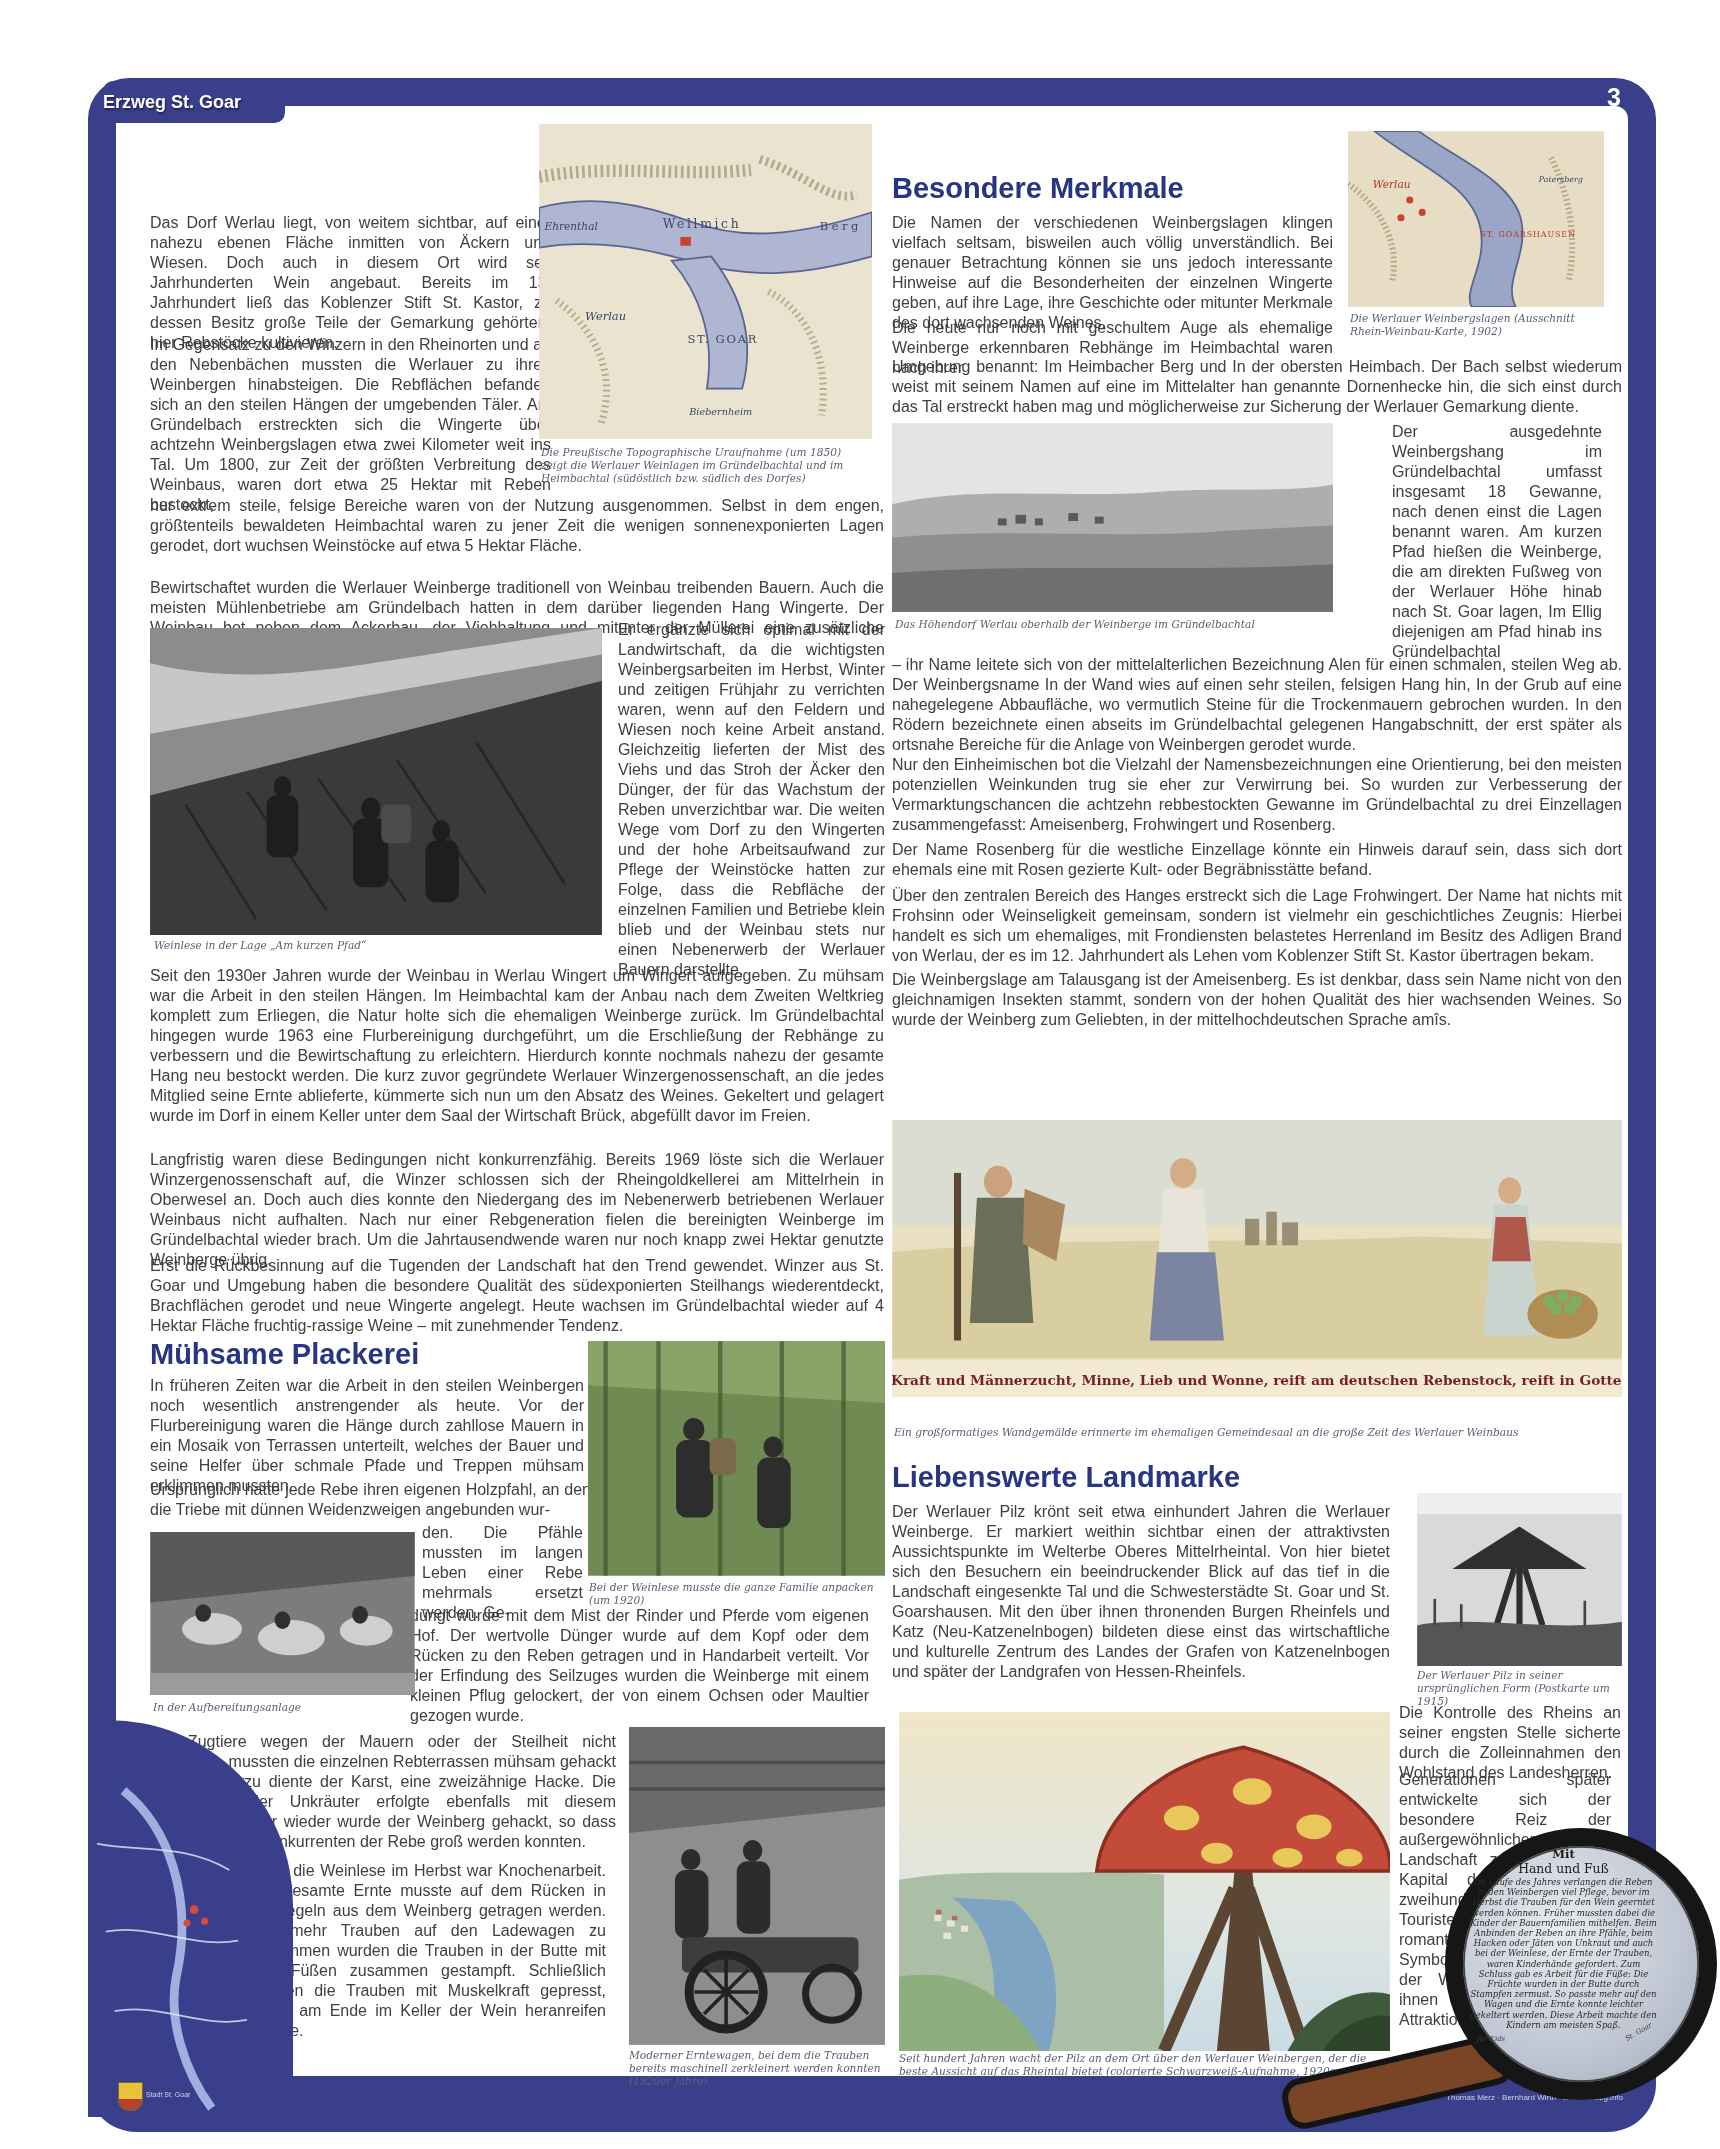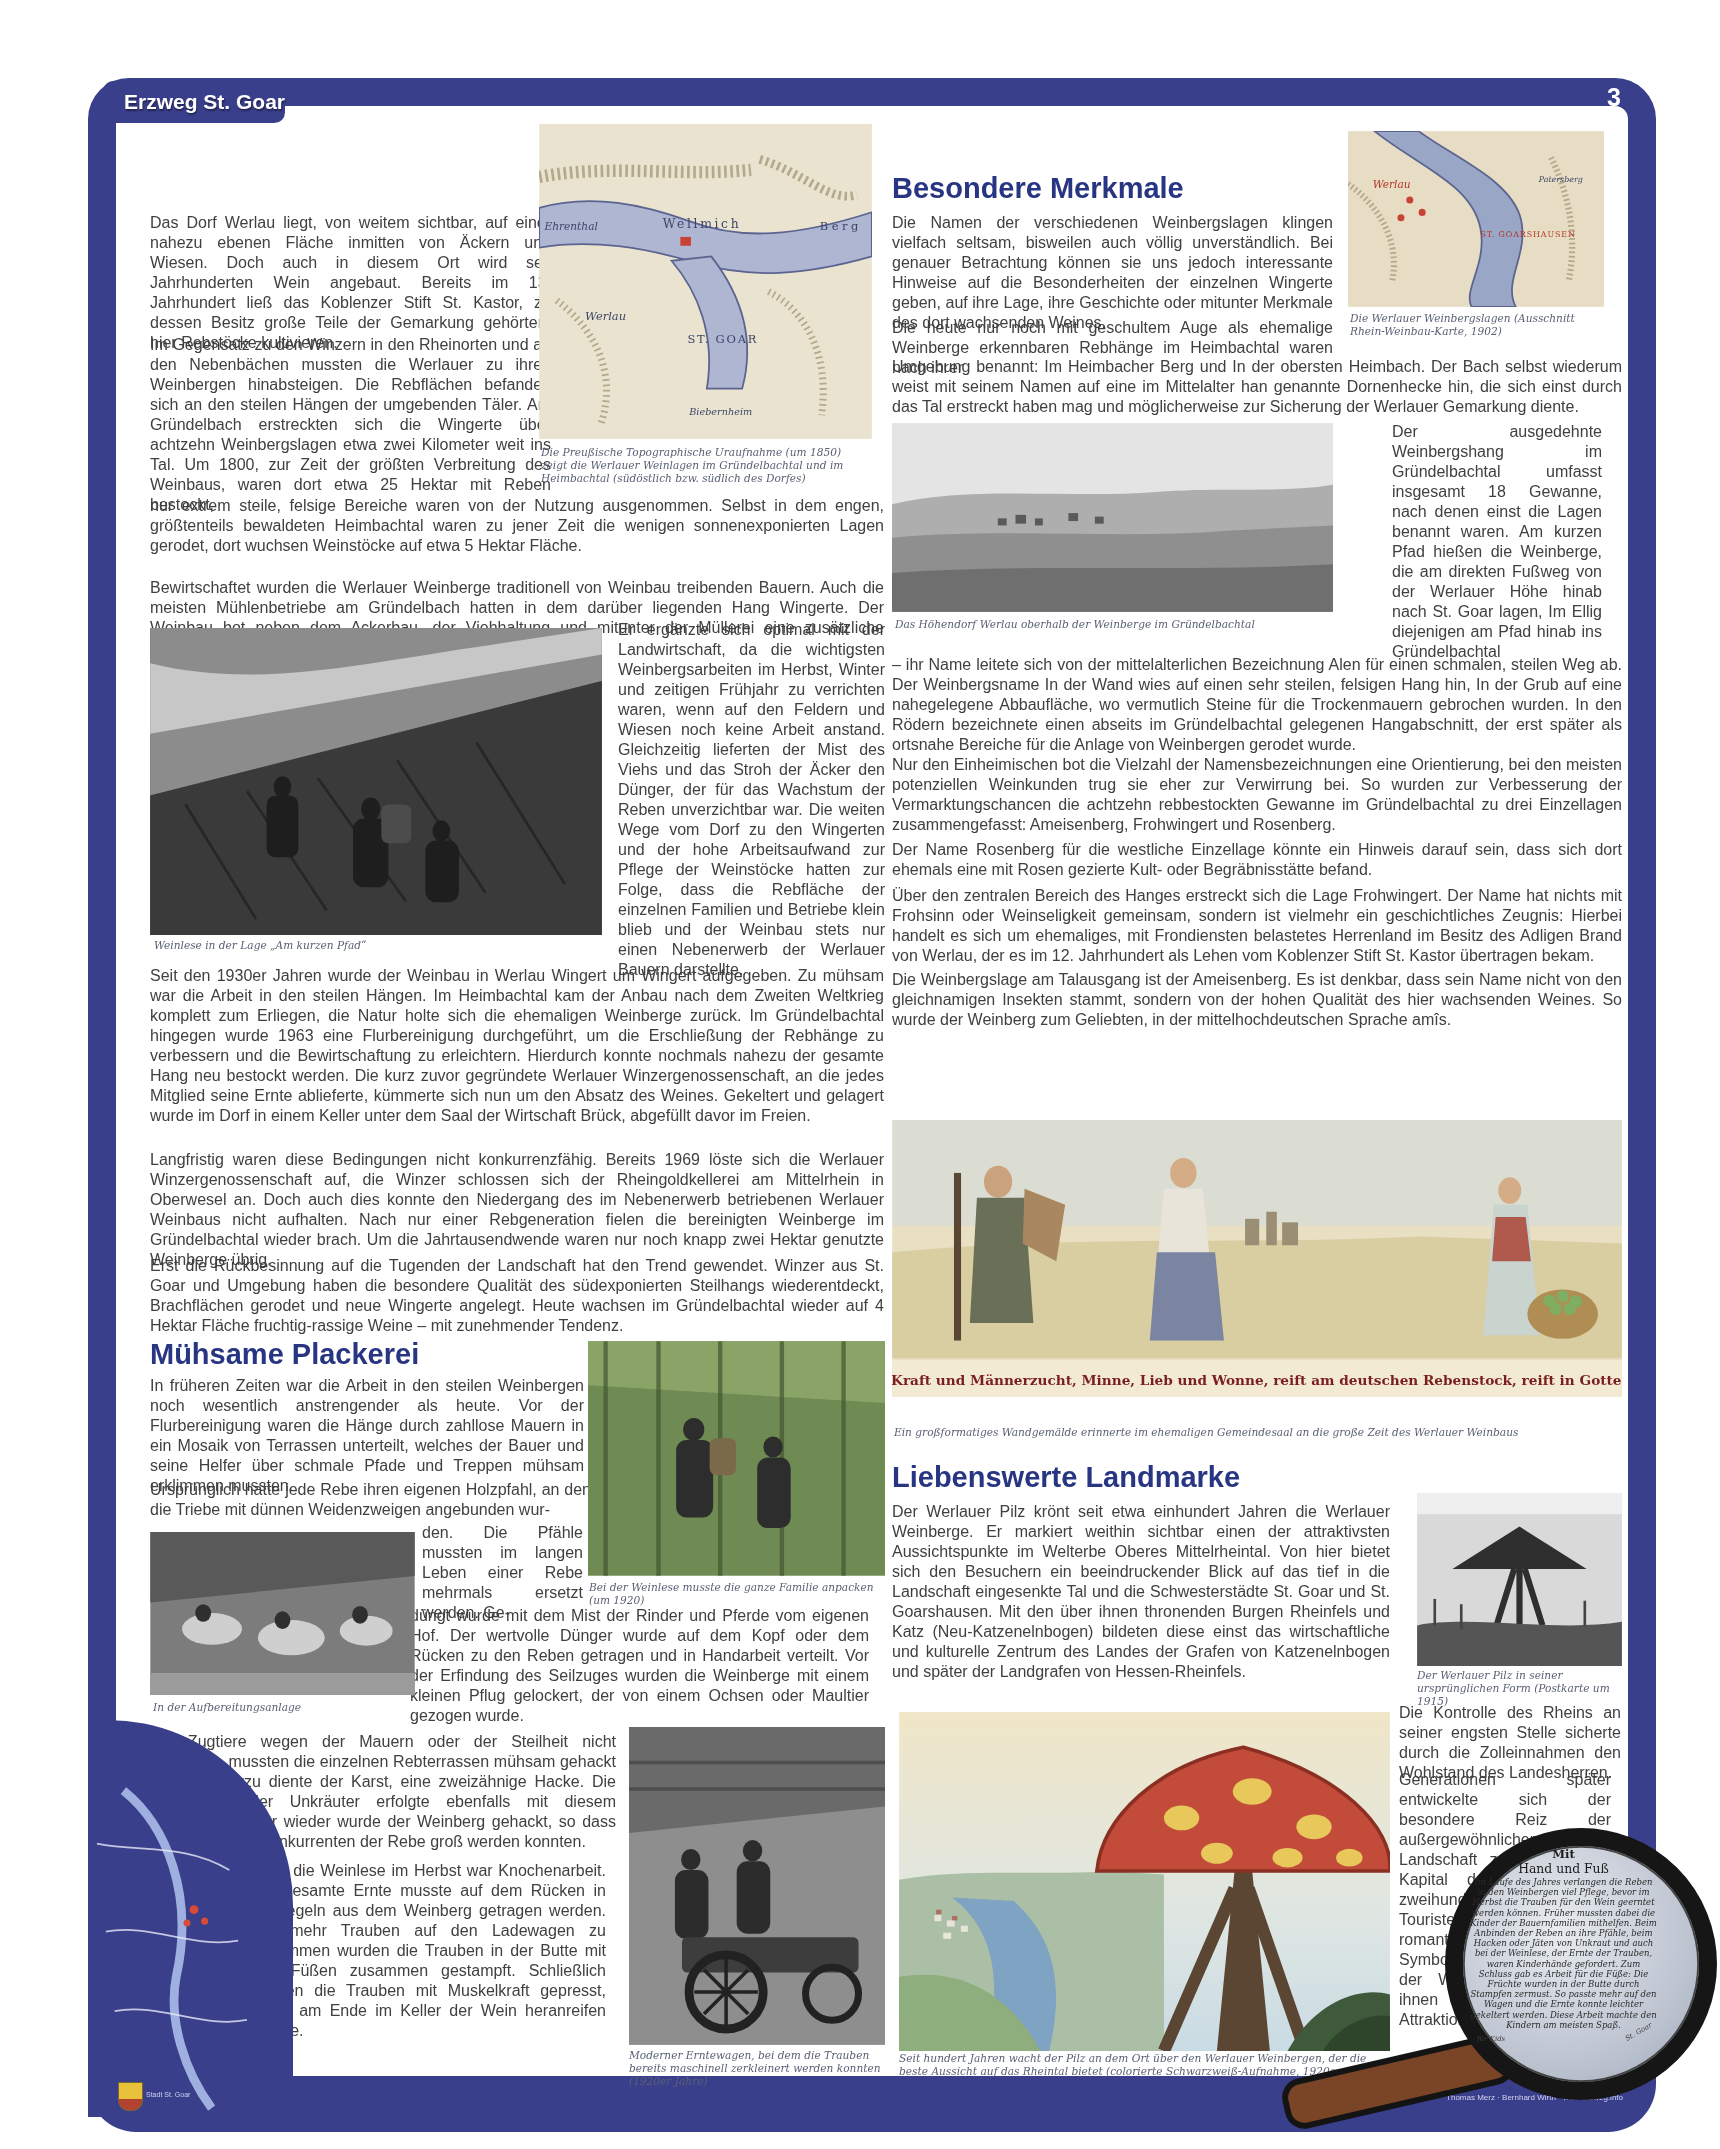--- a/index.html
+++ b/index.html
@@ -3,21 +3,21 @@
 <meta charset="utf-8">
 <style>
   html,body{margin:0;padding:0;background:#ffffff;}
   #page{position:relative;width:1720px;height:2149px;background:#ffffff;overflow:hidden;
         font-family:"Liberation Sans",sans-serif;}
   .abs{position:absolute;}
   
   #frame{left:88px;top:78px;width:1512px;height:1970px;border:28px solid #3a3f8c;
          border-bottom-width:56px;border-radius:41px 41px 48px 48px;}
   #tab{left:103px;top:81px;width:182px;height:42px;background:#3a3f8c;border-radius:10.6px;
-       color:#fff;font-weight:bold;font-size:21px;line-height:42px;text-align:right;
+       color:#fff;font-weight:bold;font-size:18px;line-height:42px;text-align:left;
        text-shadow:0.9px 1.8px 1.8px rgba(0,0,0,.45);}
   #pagenum{left:1607px;top:83px;width:35px;color:#fff;font-weight:bold;font-size:25px;}
   #credit{left:1200px;top:2093px;width:423px;color:#cfd3ee;font-size:8px;text-align:right;}
   
   .h1{font-weight:bold;font-size:29px;line-height:34px;color:#283583;}
   .txt{font-size:16px;line-height:20px;color:#404040;text-align:justify;}
   .cap{font-family:"DejaVu Serif",serif;font-style:italic;font-size:10.6px;line-height:13.2px;color:#596074;}
   .photo{overflow:hidden;}
   svg{display:block;}
   .maplabel{font-family:"DejaVu Serif",serif;fill:#3c4668;}

